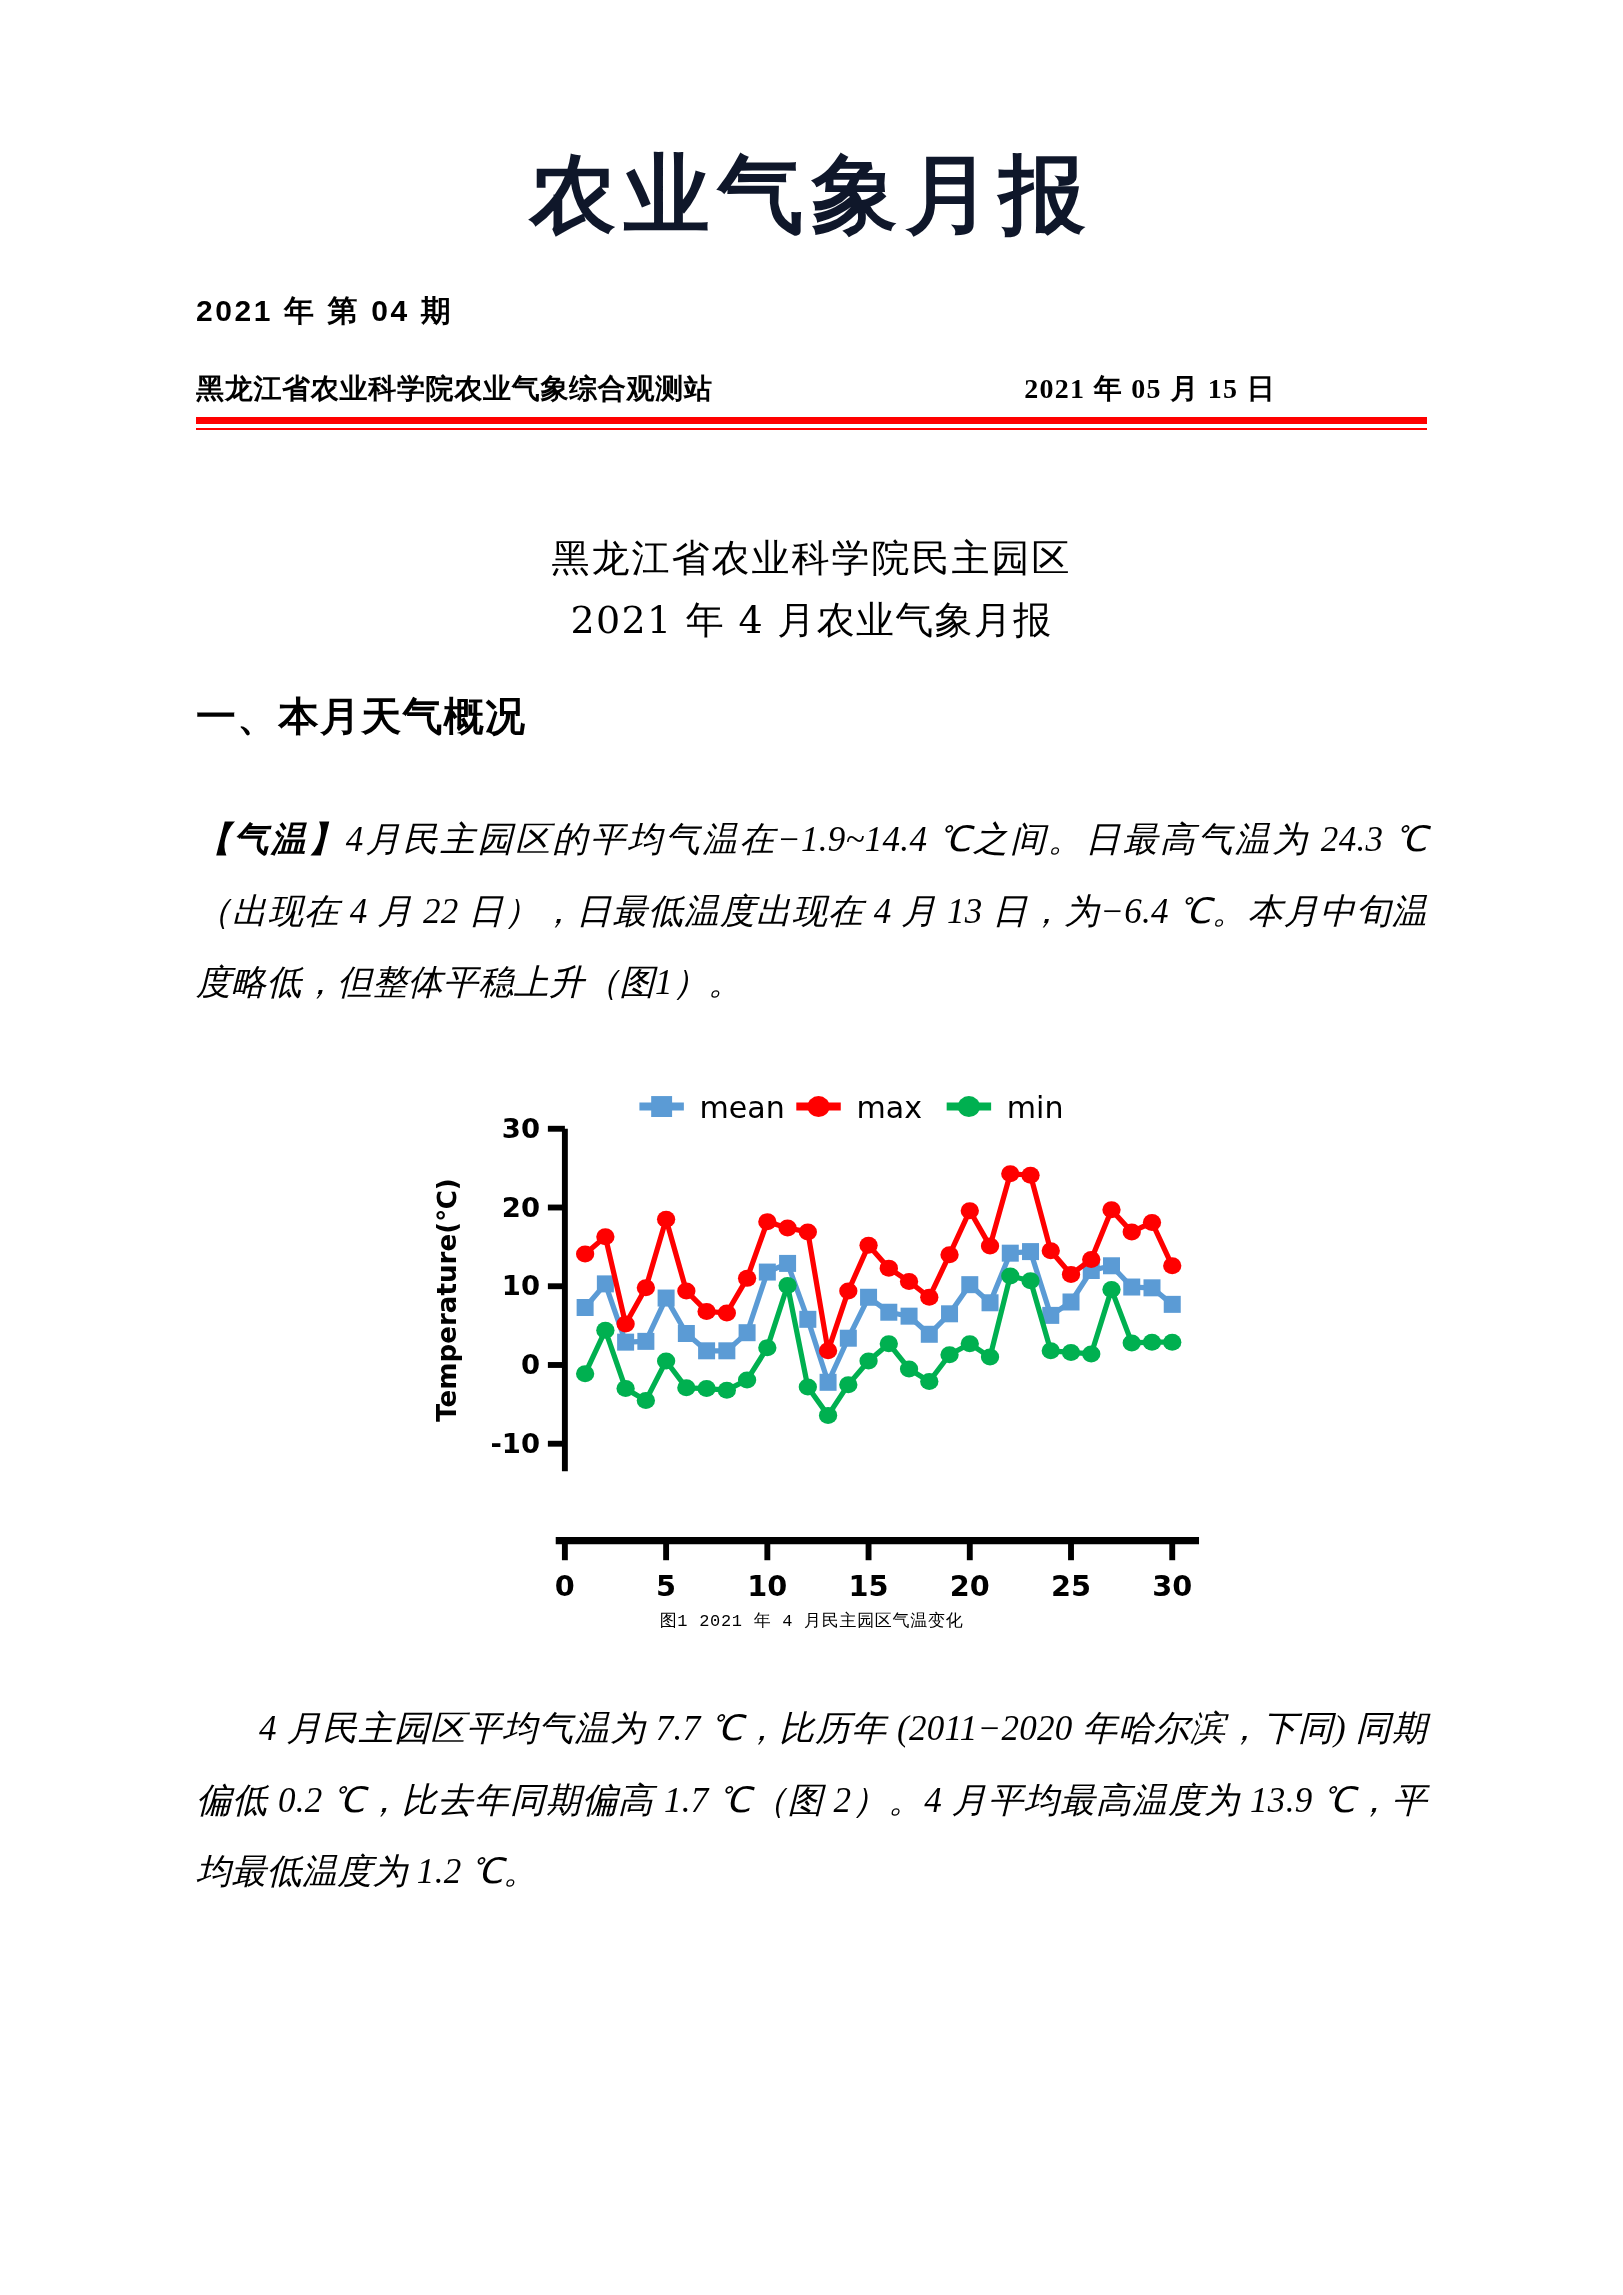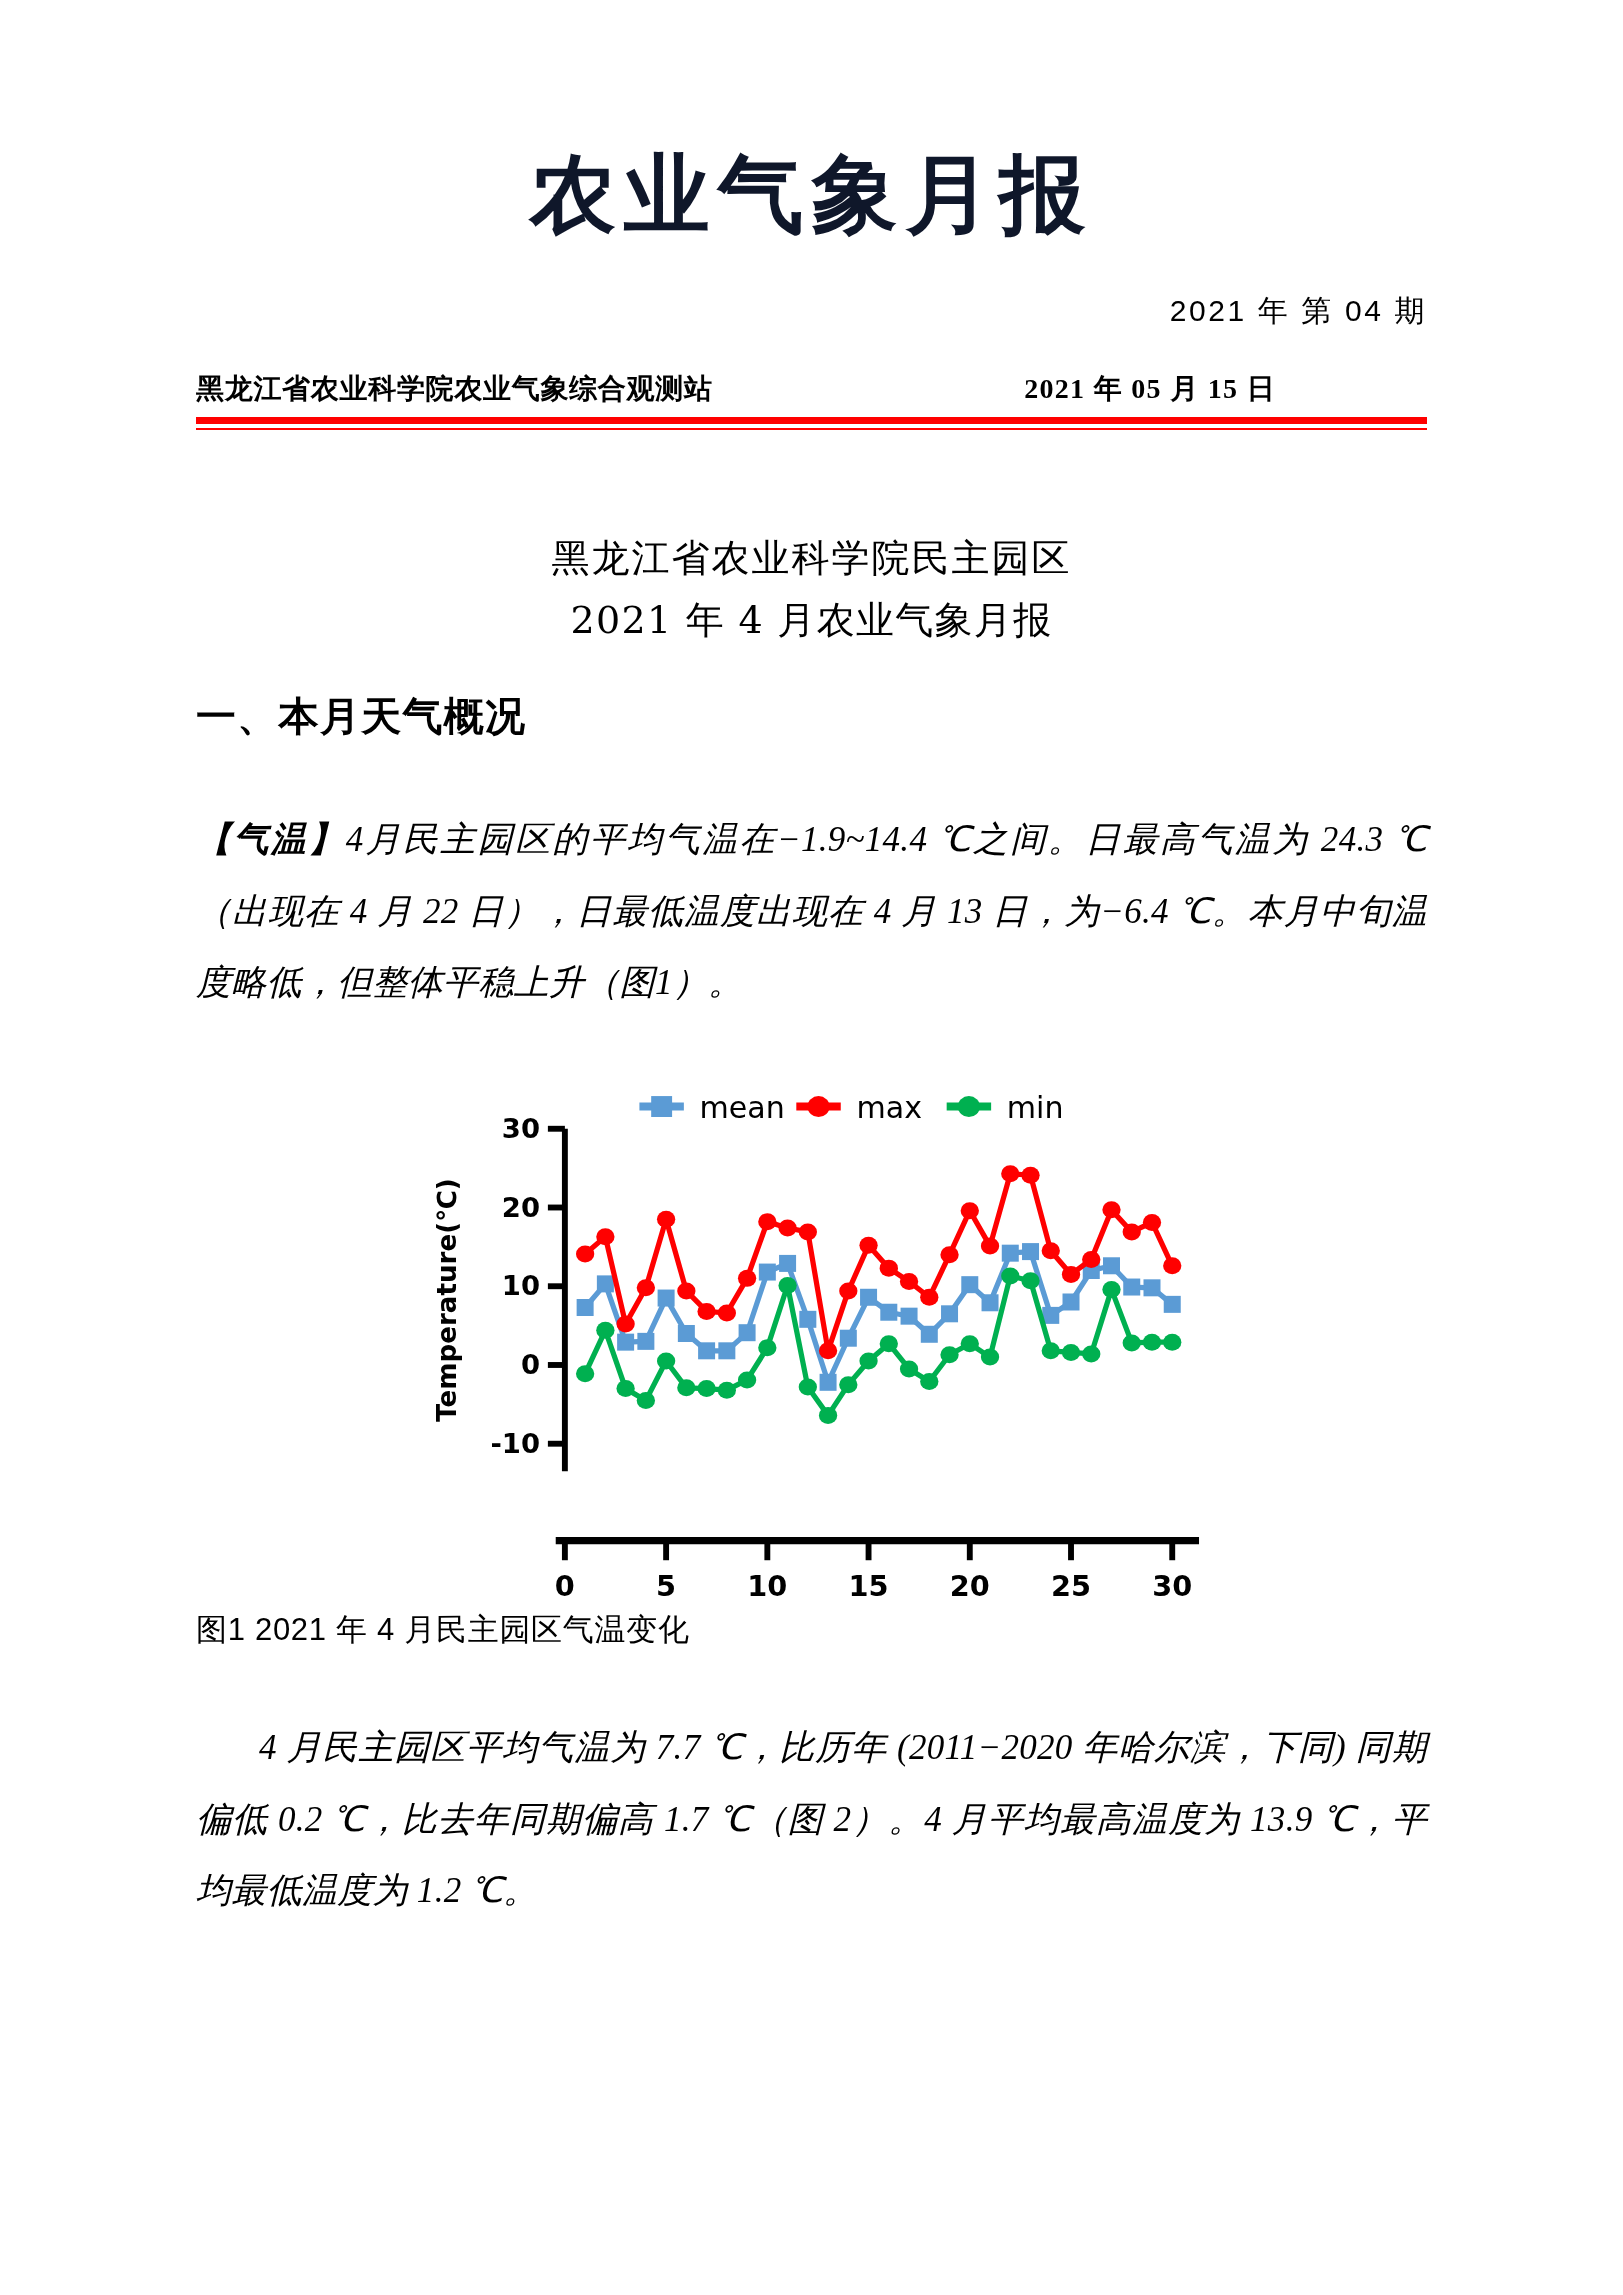--- a/index.html
+++ b/index.html
@@ -22,24 +22,24 @@
     color:#0f172a;
     font-family:"DejaVu Sans", sans-serif;
     font-weight:bold;
     font-size:86px;
     letter-spacing:7.9px;
     line-height:1;
     padding-top:151px;
     white-space:nowrap;
   }
   .issue-line {
-    text-align:right;
+    text-align:left;
     font-family:"Liberation Sans", sans-serif;
     font-size:30px;
-    font-weight:normal;
+    font-weight:bold;
     letter-spacing:2.6px;
     padding-top:54px;
   }
   .station-row {
     display:flex;
     align-items:center;
     justify-content:space-between;
     padding-top:38px;
     font-family:"Liberation Serif", serif;
     font-weight:bold;
@@ -99,23 +99,23 @@
     padding-top:29px;
   }
   .chart-wrap {
     position:relative;
     width:838px;
     height:523px;
     margin:0 auto;
   }
   .chart-svg { display:block; }
   .fig-caption {
-    text-align:left;
-    font-family:Liberation Sans, sans-serif;
-    font-size:31px;
+    text-align:center;
+    font-family:Liberation Mono, monospace;
+    font-size:17px;
     letter-spacing:0.7px;
     padding-top:3.9px;
   }
   .para.after-fig { padding-top:26px; }
 </style>
 </head>
 <body>
 
 <div class="page">
 

